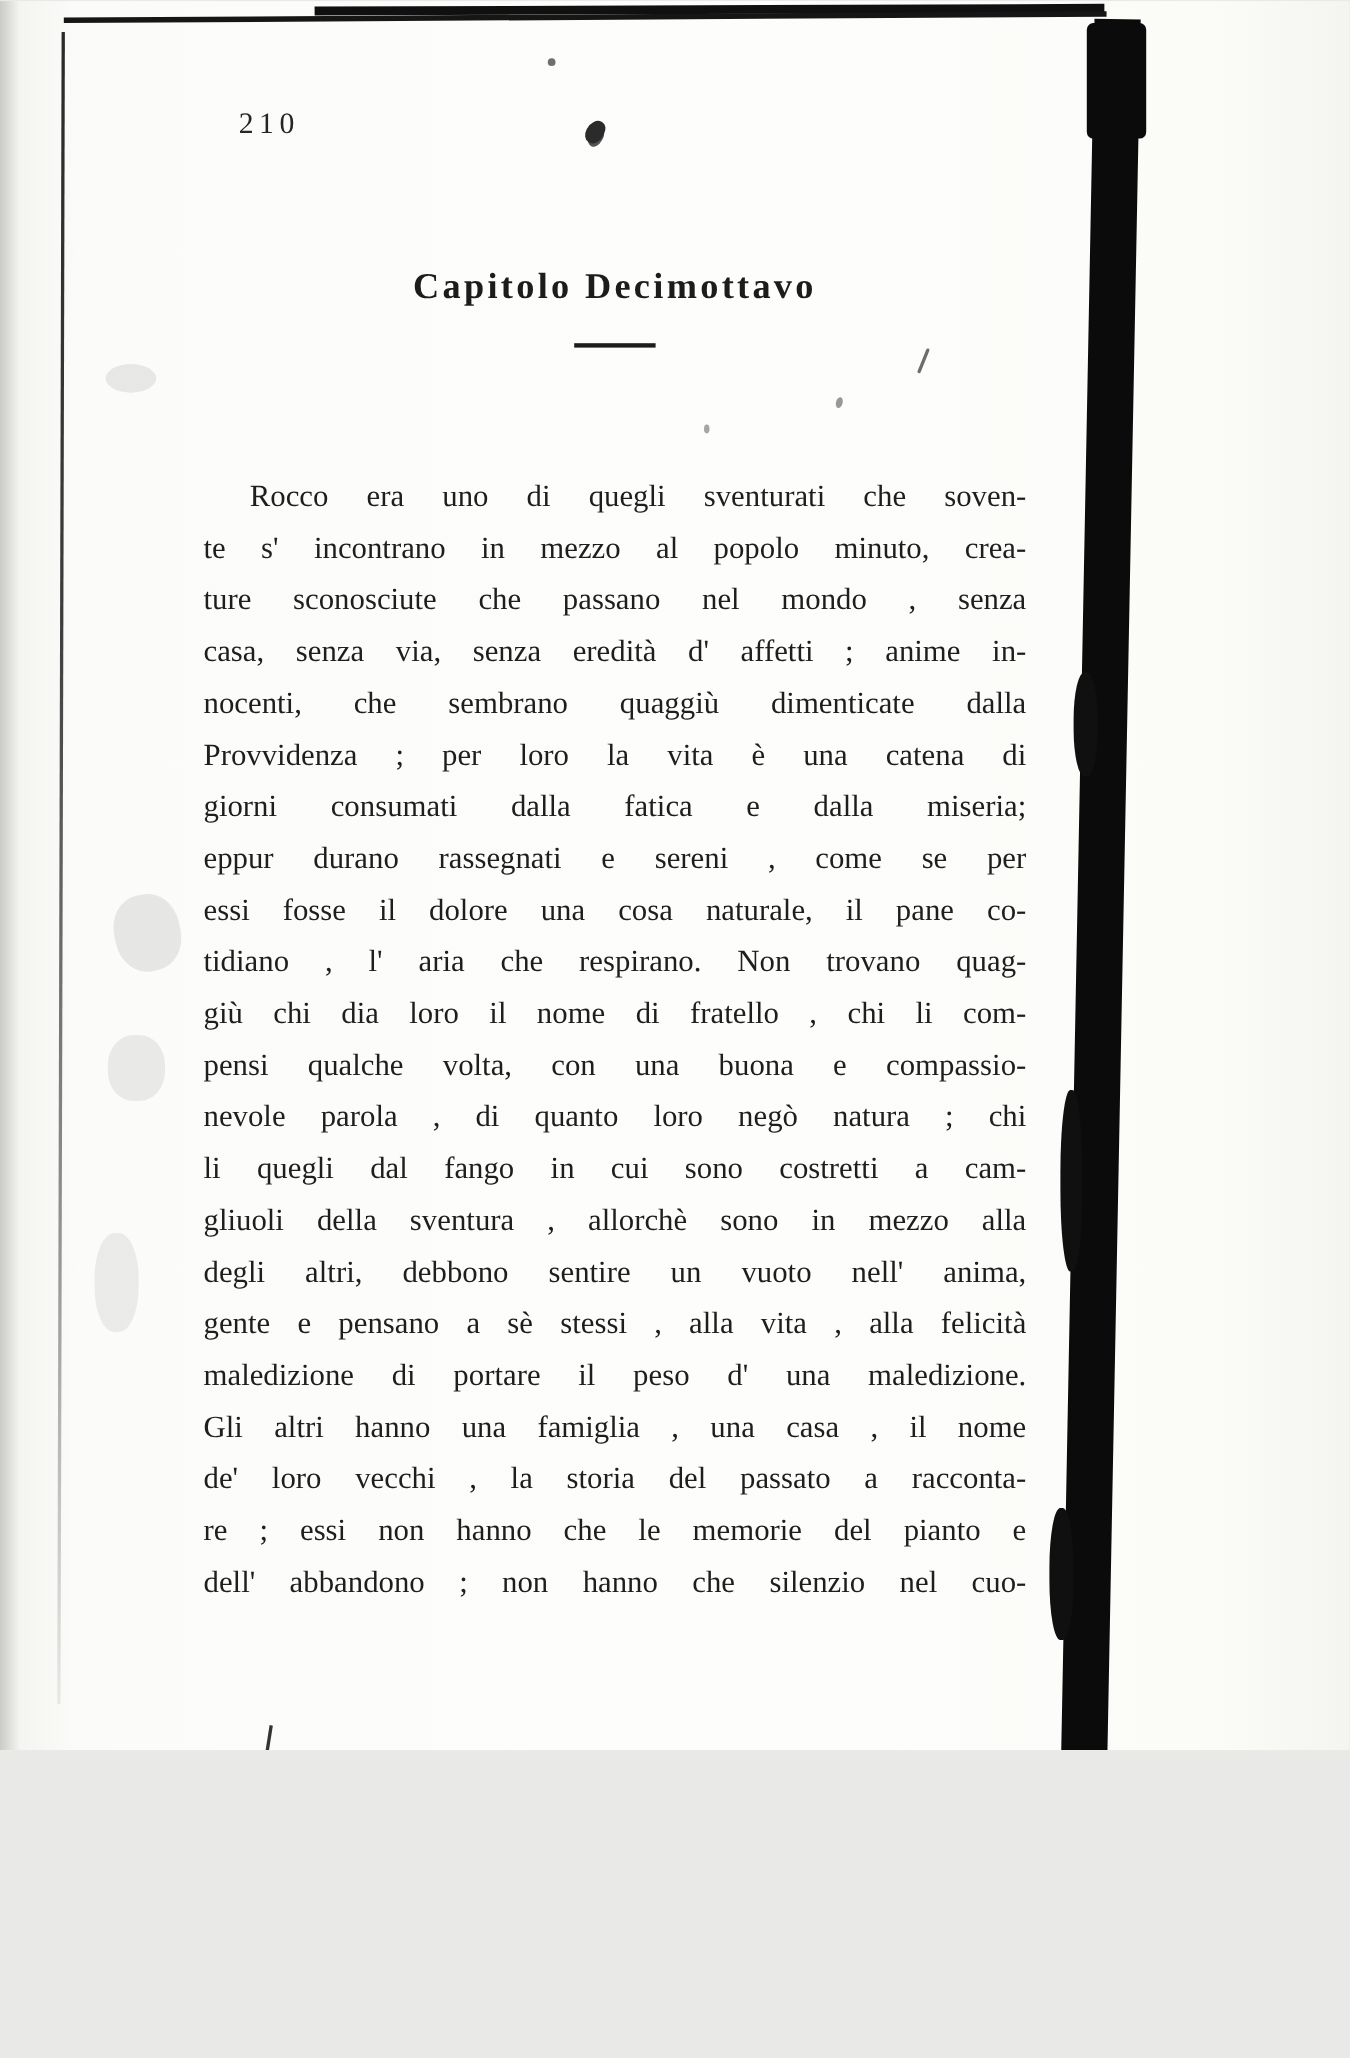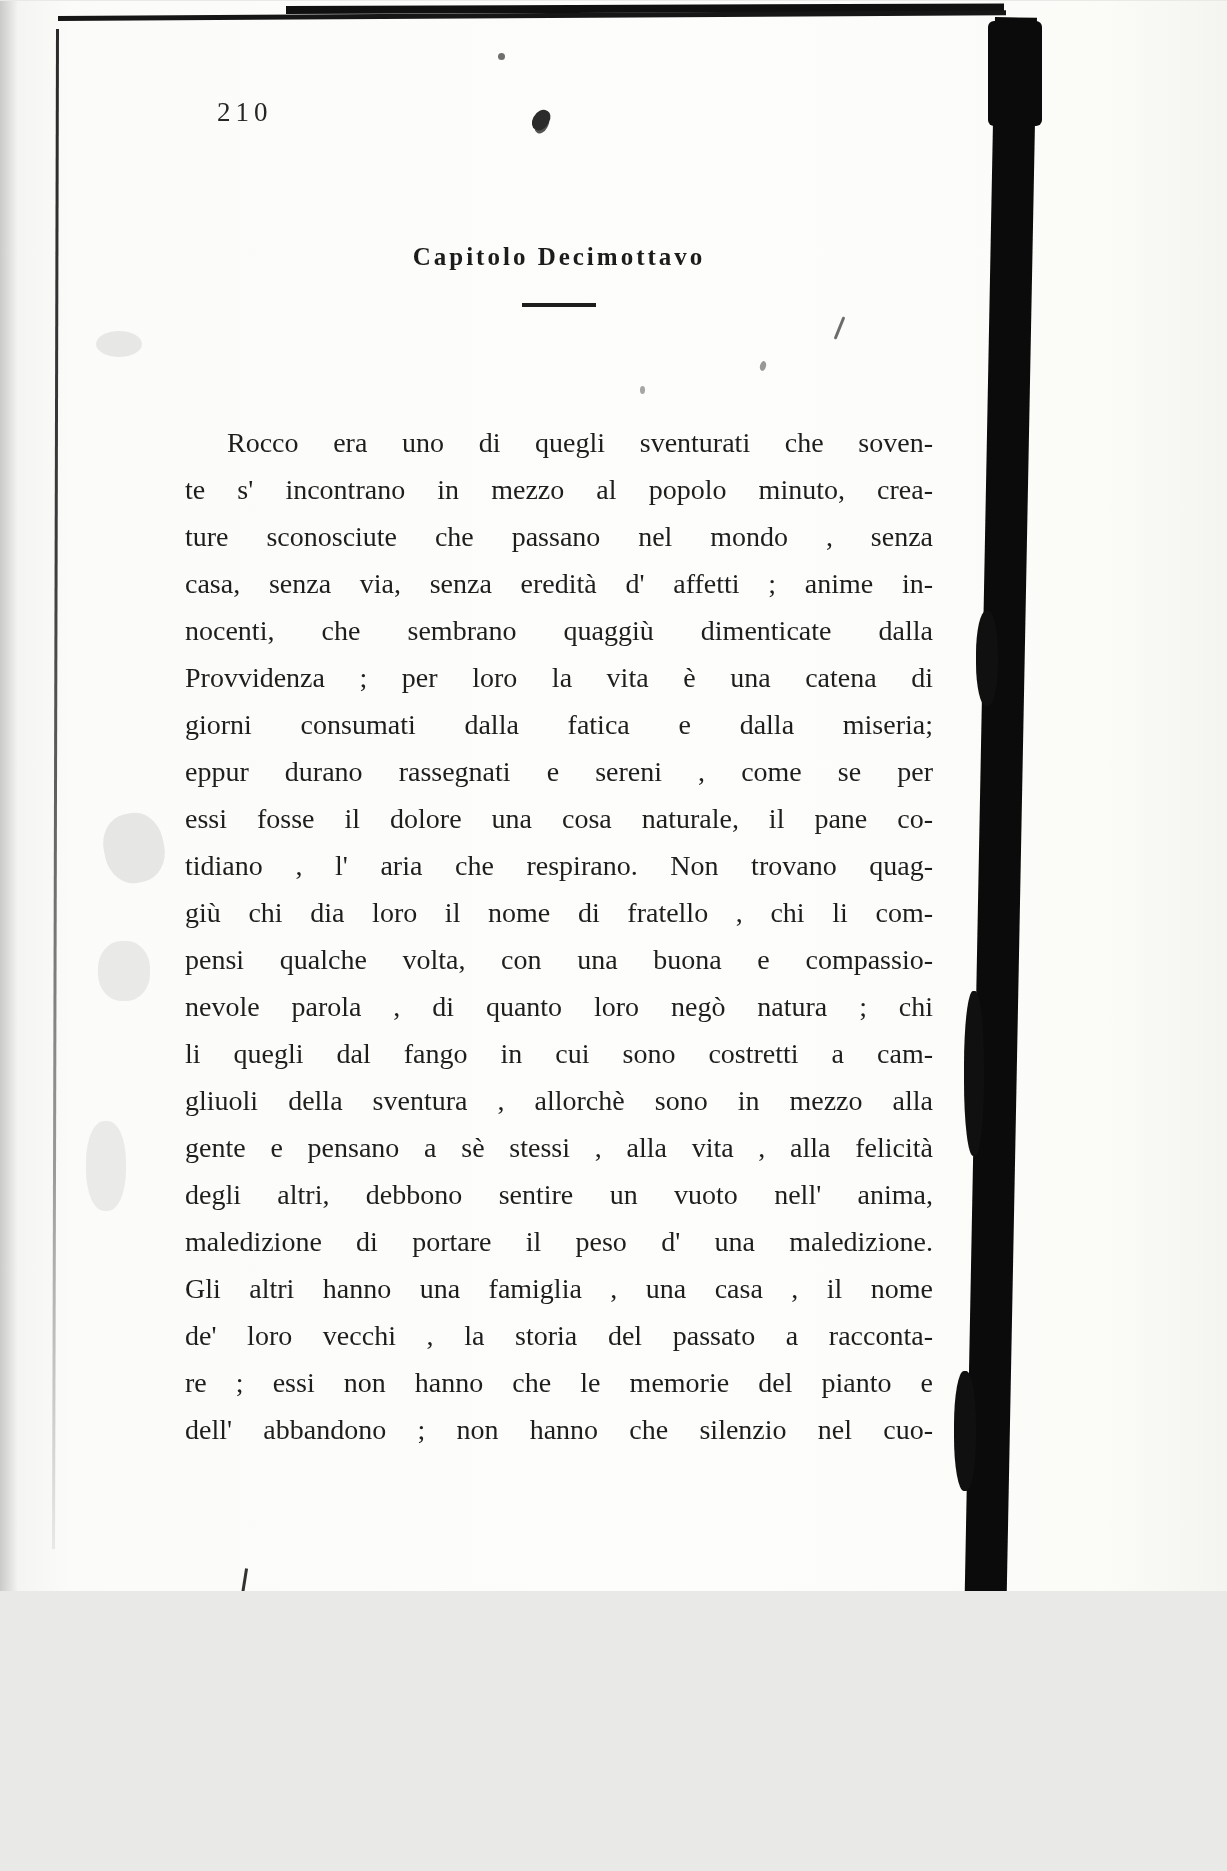--- a/index.html
+++ b/index.html
@@ -85,21 +85,21 @@
   .page-number {
     position: absolute; left: 217px; top: 96px;
     font-size: 27px; letter-spacing: 5px; color: #262626;
   }
   .content {
     position: absolute; left: 185px; top: 242px; width: 748px;
   }
   .chapter-title {
     text-align: center;
     font-weight: bold;
-    font-size: 25px;
+    font-size: 33px;
     letter-spacing: 3px;
     color: #1c1c1c;
   }
   .section-rule {
     width: 74px; height: 4px;
     background: #1d1d1d;
     margin: 32px auto 0 auto;
   }
   .body-text {
     margin-top: 112px;
@@ -161,22 +161,22 @@
       <div class="line">Provvidenza ; per loro la vita è una catena di</div>
       <div class="line">giorni consumati dalla fatica e dalla miseria;</div>
       <div class="line">eppur durano rassegnati e sereni , come se per</div>
       <div class="line">essi fosse il dolore una cosa naturale, il pane co-</div>
       <div class="line">tidiano , l' aria che respirano. Non trovano quag-</div>
       <div class="line">giù chi dia loro il nome di fratello , chi li com-</div>
       <div class="line">pensi qualche volta, con una buona e compassio-</div>
       <div class="line">nevole parola , di quanto loro negò natura ; chi</div>
       <div class="line">li quegli dal fango in cui sono costretti a cam-</div>
       <div class="line">gliuoli della sventura , allorchè sono in mezzo alla</div>
+      <div class="line">degli altri, debbono sentire un vuoto nell' anima,</div>
       <div class="line">gente e pensano a sè stessi , alla vita , alla felicità</div>
-      <div class="line">degli altri, debbono sentire un vuoto nell' anima,</div>
       <div class="line">maledizione di portare il peso d' una maledizione.</div>
       <div class="line">Gli altri hanno una famiglia , una casa , il nome</div>
       <div class="line">de' loro vecchi , la storia del passato a racconta-</div>
       <div class="line">re ; essi non hanno che le memorie del pianto e</div>
       <div class="line">dell' abbandono ; non hanno che silenzio nel cuo-</div>
     </div>
   </div>
 
 </div>
 

